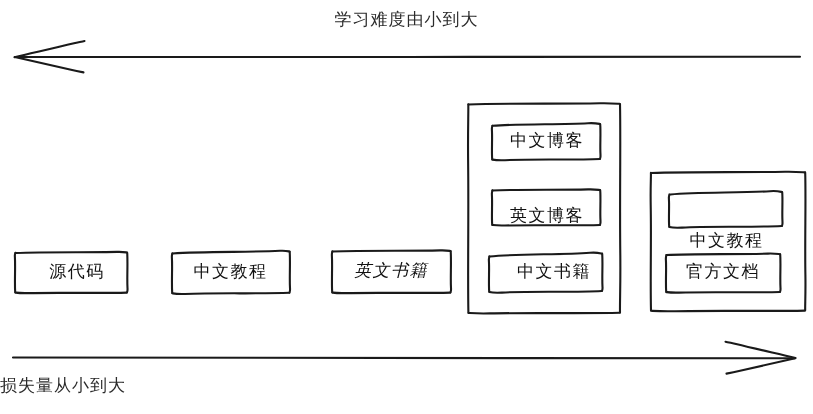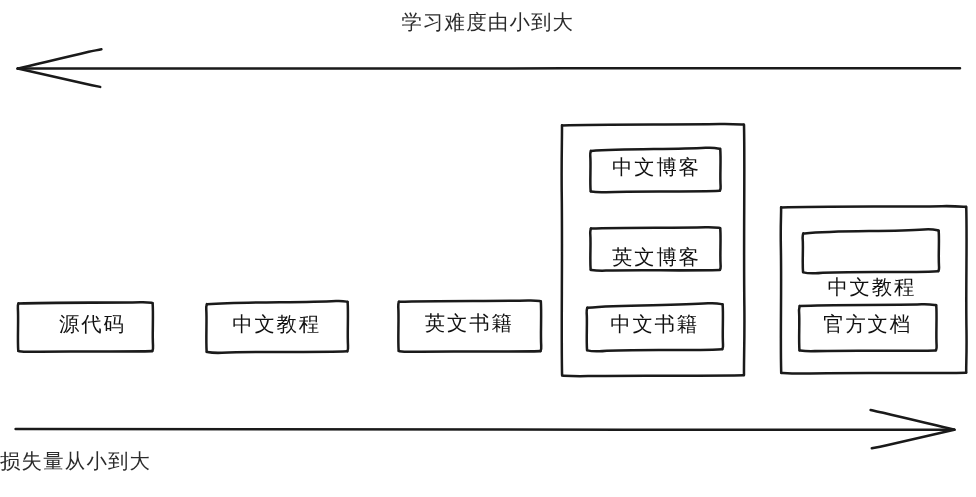--- a/index.html
+++ b/index.html
@@ -52,24 +52,24 @@
     font-size: 17px;
     letter-spacing: 1.5px;
     color: #111111;
     white-space: nowrap;
     line-height: 1;
   }
   .node span { display: block; transform: translateY(-1px); }
   
   #n-src      { left: 15px;  top: 252px; width: 124px; height: 40px; }
   #n-doc      { left: 172px; top: 252px; width: 117px; height: 40px; }
-  #n-enbook   { left: 332px; top: 251px; width: 118px; height: 41px; }
+  #n-enbook   { left: 332px; top: 251px; width: 118px; height: 41px; font-style: italic; }
   #n-entut    { left: 492px; top: 124px; width: 110px; height: 35px; }
   #n-enblog   { left: 492px; top: 190px; width: 110px; height: 52px; }
-  #n-cnbook   { left: 489px; top: 254px; width: 113px; height: 37px; }
+  #n-cnbook   { left: 489px; top: 254px; width: 130px; height: 37px; }
   #n-cntut    { left: 670px; top: 192px; width: 113px; height: 35px; margin-top: 32px; }
   #n-cnblog   { left: 666px; top: 254px; width: 114px; height: 37px; }
 </style>
 </head>
 <body>
 
 <div id="canvas">
 
   <svg class="sketch" viewBox="0 0 813 414">
     <g fill="none" stroke="#1a1a1a" stroke-width="2.1" stroke-linecap="round" stroke-linejoin="round">

